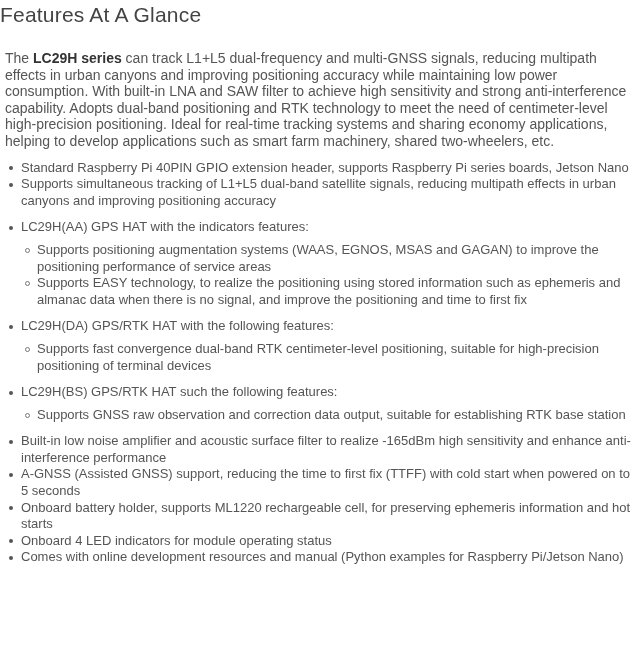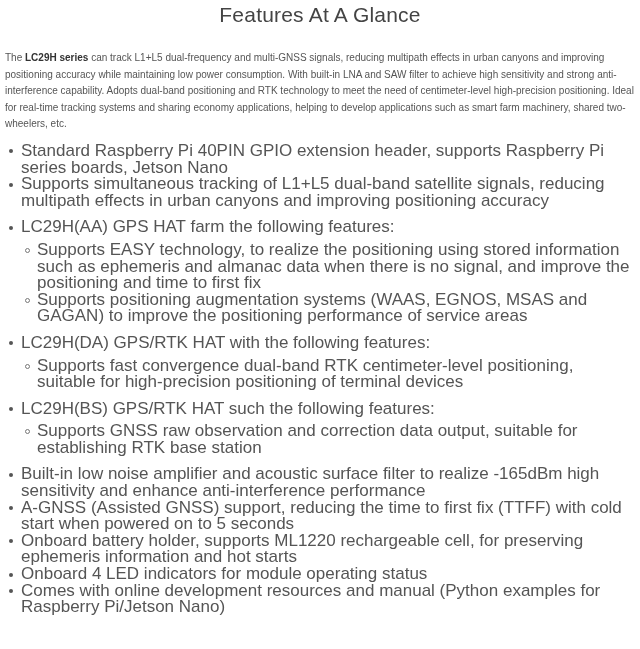--- a/index.html
+++ b/index.html
@@ -2,43 +2,42 @@
 <html><head>
 <meta charset="utf-8">
 <style>
   html, body { margin: 0; padding: 0; background: #ffffff; }
   body {
     width: 640px; height: 649px; overflow: hidden;
     font-family: "Liberation Sans", "DejaVu Sans", sans-serif;
     color: #555555;
   }
   .title {
-    text-align: center;
     font-size: 21px;
     font-weight: normal;
     color: #444444;
     margin: 0;
     padding-top: 2px;
     height: 28px;
     line-height: 26px;
     letter-spacing: 0.2px;
   }
   .intro {
     margin: 20px 0 0 0;
     padding: 0 5px;
-    font-size: 10px;
+    font-size: 14px;
     line-height: 16.6px;
     color: #555555;
   }
   .intro b { color: #333333; font-weight: bold; }
   ul.main {
     list-style: none;
     margin: 10px 0 0 0;
     padding: 0;
-    font-size: 17px;
+    font-size: 13px;
     line-height: 16.6px;
   }
   ul.main > li {
     position: relative;
     padding-left: 21px;
     padding-right: 4px;
   }
   ul.main > li .bullet {
     position: absolute;
     left: 9px; top: 6.5px;
@@ -72,24 +71,24 @@
 <h1 class="title">Features At A Glance</h1>
 
 <p class="intro"><span>The </span><b>LC29H series</b><span> can track L1+L5 dual-frequency and multi-GNSS signals, reducing multipath effects in urban canyons and improving positioning accuracy while maintaining low power consumption. With built-in LNA and SAW filter to achieve high sensitivity and strong anti-interference capability. Adopts dual-band positioning and RTK technology to meet the need of centimeter-level high-precision positioning. Ideal for real-time tracking systems and sharing economy applications, helping to develop applications such as smart farm machinery, shared two-wheelers, etc.</span></p>
 
 <ul class="main">
   <li><span class="bullet"></span><span>Standard Raspberry Pi 40PIN GPIO extension header, supports Raspberry Pi series boards, Jetson Nano</span></li>
   <li><span class="bullet"></span><span>Supports simultaneous tracking of L1+L5 dual-band satellite signals, reducing multipath effects in urban canyons and improving positioning accuracy</span></li>
 </ul>
 
 <ul class="main group-gap">
-  <li><span class="bullet"></span><span>LC29H(AA) GPS HAT farm the following features:</span>
+  <li><span class="bullet"></span><span>LC29H(AA) GPS HAT with the indicators features:</span>
     <ul class="sub">
+      <li><span class="bullet-hollow"></span><span>Supports positioning augmentation systems (WAAS, EGNOS, MSAS and GAGAN) to improve the positioning performance of service areas</span></li>
       <li><span class="bullet-hollow"></span><span>Supports EASY technology, to realize the positioning using stored information such as ephemeris and almanac data when there is no signal, and improve the positioning and time to first fix</span></li>
-      <li><span class="bullet-hollow"></span><span>Supports positioning augmentation systems (WAAS, EGNOS, MSAS and GAGAN) to improve the positioning performance of service areas</span></li>
     </ul>
   </li>
 </ul>
 
 <ul class="main group-gap">
   <li><span class="bullet"></span><span>LC29H(DA) GPS/RTK HAT with the following features:</span>
     <ul class="sub">
       <li><span class="bullet-hollow"></span><span>Supports fast convergence dual-band RTK centimeter-level positioning, suitable for high-precision positioning of terminal devices</span></li>
     </ul>
   </li>

